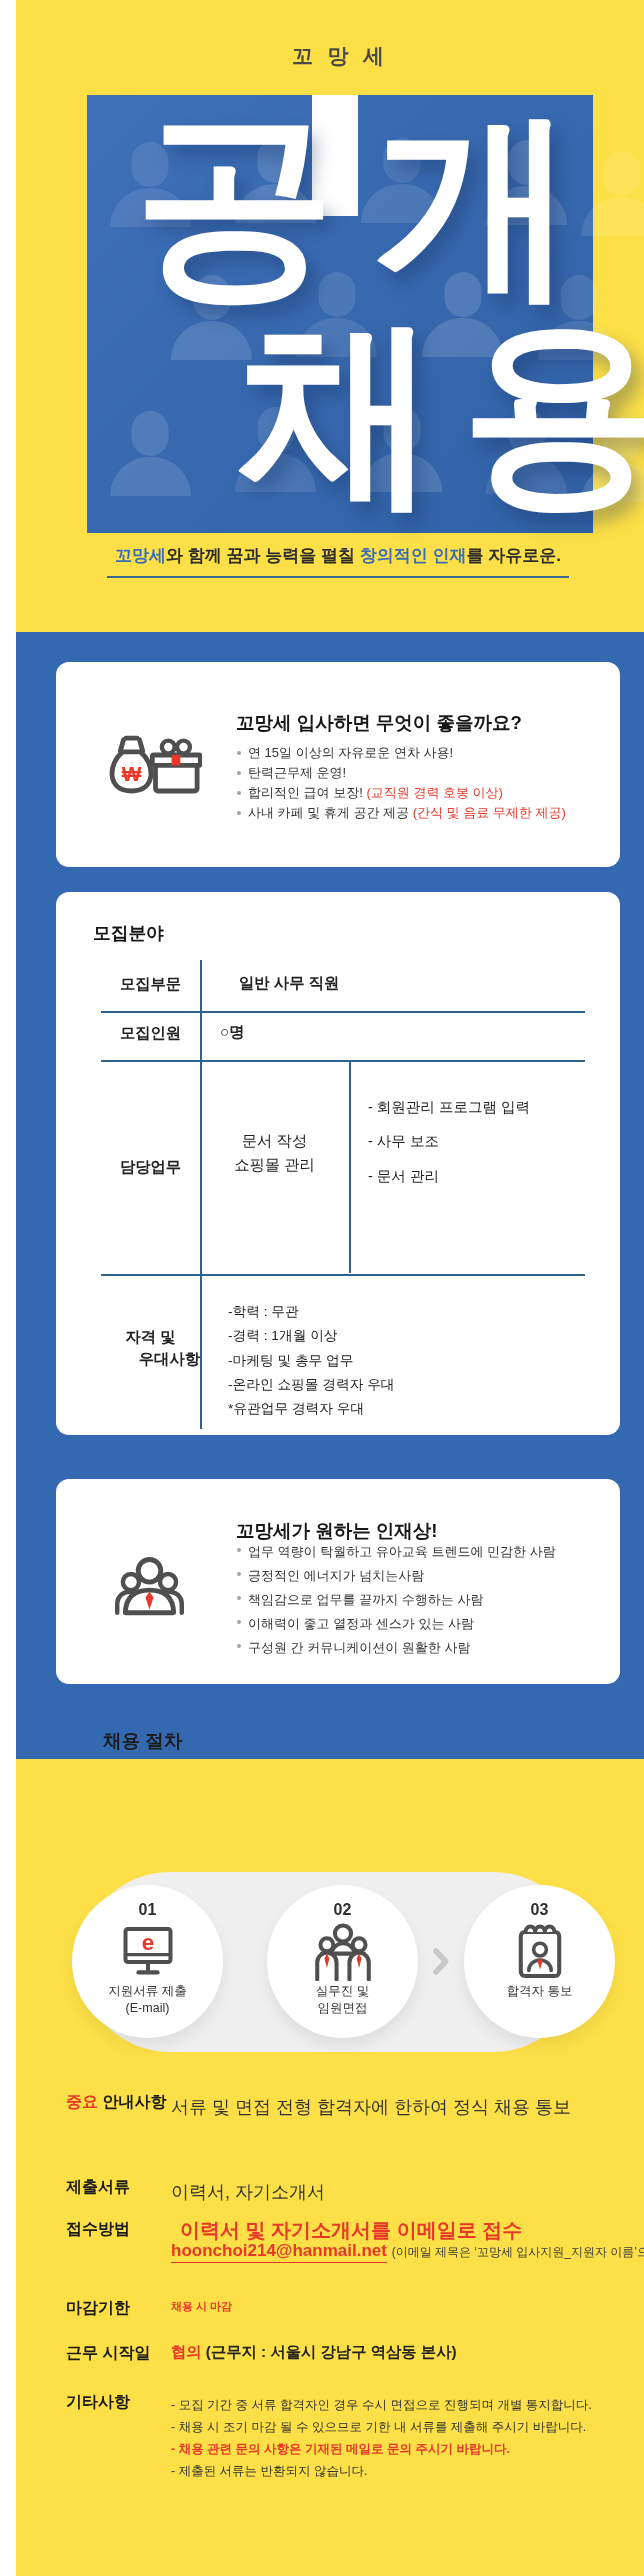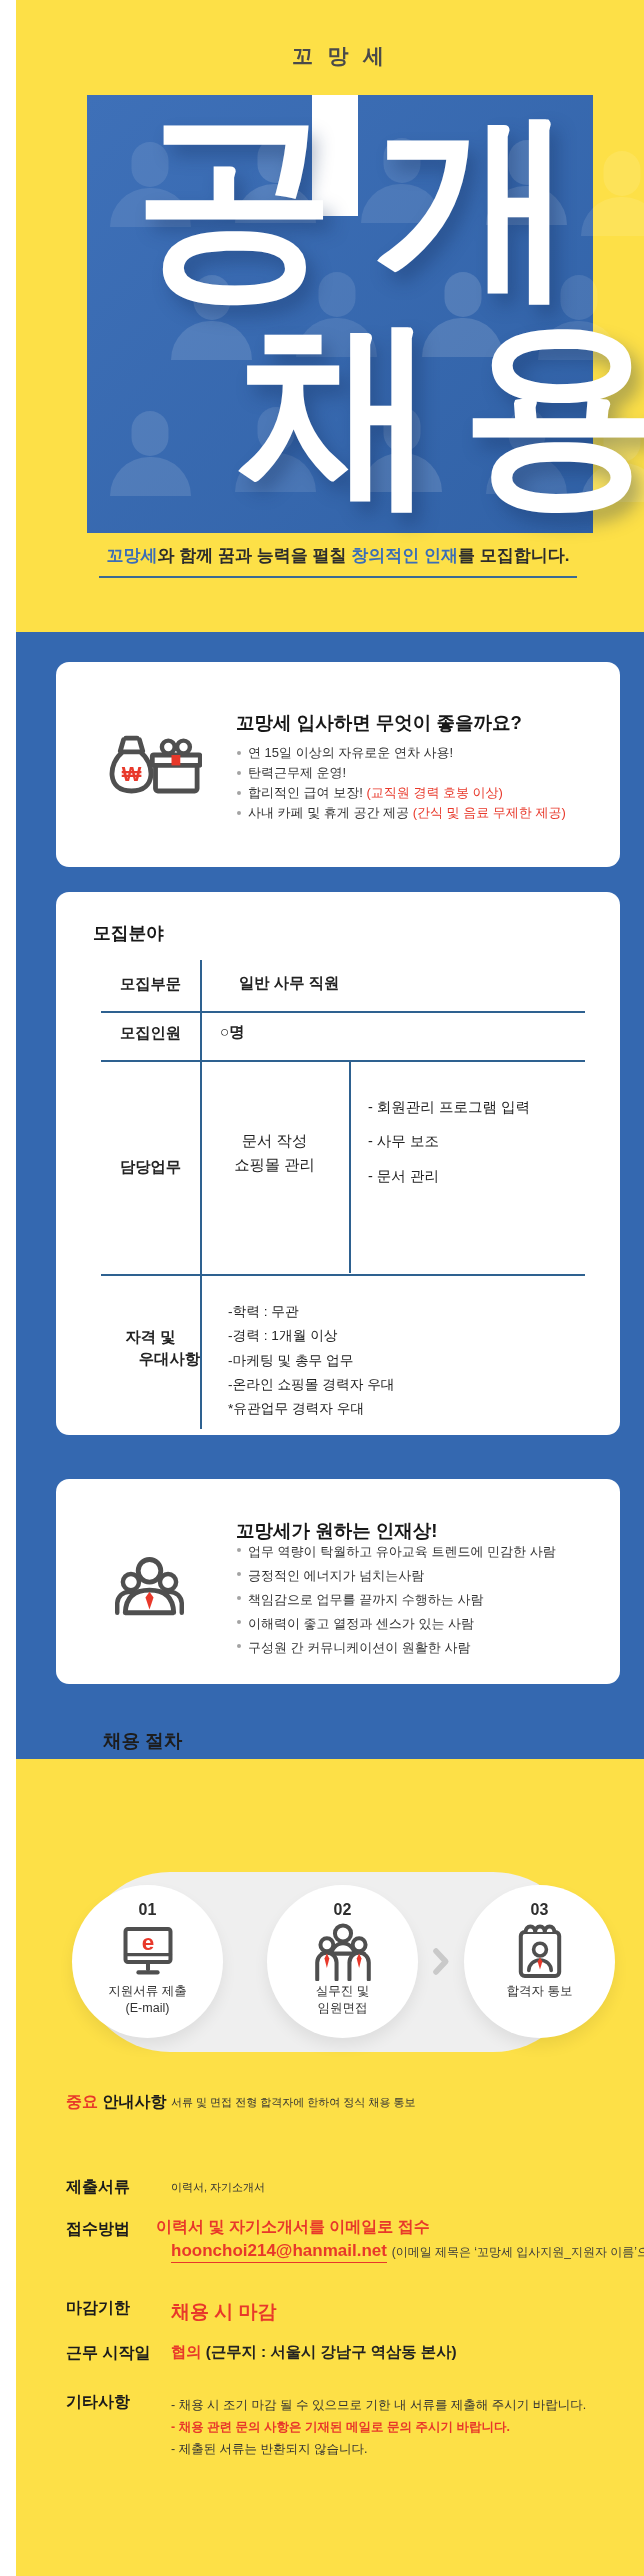--- a/index.html
+++ b/index.html
@@ -59,26 +59,26 @@
   .band{position:absolute;left:64px;top:1872px;width:503px;height:180px;border-radius:90px;background:#efefef;}
   .step{position:absolute;top:1885px;width:151px;height:153px;border-radius:50%;background:#ffffff;
         box-shadow:0 8px 14.5px rgba(0,0,0,0.07);display:flex;flex-direction:column;align-items:center;}
   .step-num{margin-top:16px;font-size:16px;font-weight:700;color:#2e2e2e;}
   .step-icon{margin-top:4.8px;height:56px;display:flex;align-items:center;justify-content:center;}
   .step-label{margin-top:3.2px;text-align:center;font-size:12.5px;color:#333;line-height:17px;}
   .chevron{position:absolute;left:416px;top:1947px;}
 
   
   .info-label{position:absolute;left:50px;font-size:16px;font-weight:800;color:#1b1b1b;white-space:nowrap;}
-  .info-val{position:absolute;left:155px;font-size:11px;color:#333;white-space:nowrap;}
-  .apply-line1{position:absolute;left:140px;font-size:16px;font-weight:800;color:#e8382a;white-space:nowrap;}
+  .info-val{position:absolute;left:155px;font-size:18px;color:#333;white-space:nowrap;}
+  .apply-line1{position:absolute;left:164px;font-size:20px;font-weight:800;color:#e8382a;white-space:nowrap;}
   .apply-line2{position:absolute;left:155px;white-space:nowrap;}
   .email{font-size:17px;font-weight:800;color:#e8382a;border-bottom:1.6px solid #e8382a;padding-bottom:1.6px;}
   .email-note{font-size:12px;color:#3a3a3a;margin-left:4.8px;}
-  .big-red{position:absolute;left:155px;font-size:19px;font-weight:800;color:#e8382a;white-space:nowrap;}
+  .big-red{position:absolute;left:155px;font-size:11px;font-weight:800;color:#e8382a;white-space:nowrap;}
   .start-val{position:absolute;left:155px;font-size:15.3px;font-weight:800;color:#222;white-space:nowrap;}
   .etc-lines{position:absolute;left:155px;top:2394px;font-size:12.5px;color:#333;line-height:22px;white-space:nowrap;}
   .etc-red{color:#e8382a;font-weight:800;}
 
   svg .stroke{fill:none;stroke:#4f4f4f;stroke-linecap:round;stroke-linejoin:round;}
   svg .fillw{fill:#ffffff;stroke:#4f4f4f;stroke-linecap:round;stroke-linejoin:round;}
 </style>
 </head>
 <body>
 
@@ -101,21 +101,21 @@
     <div class="avatar" style="--av:rgba(255,255,255,.14);left:274px;top:312px;"></div>
     <div class="avatar" style="--av:rgba(255,255,255,.10);left:399px;top:314px;"></div>
     <div class="avatar" style="--av:rgba(255,255,255,.13);left:494px;top:322px;"></div>
     <div class="hero-notch"></div>
     <div class="hero-line hero-line1">공개</div>
     <div class="hero-line hero-line2">채용</div>
   </div>
 
   <div class="tagline">
     <span class="tagline-wrap">
-      <span class="blue-txt">꼬망세</span><span>와 함께 꿈과 능력을 펼칠 </span><span class="blue-txt">창의적인 인재</span><span>를 모집합니다.</span>
+      <span class="blue-txt">꼬망세</span><span>와 함께 꿈과 능력을 펼칠 </span><span class="blue-txt">창의적인 인재</span><span>를 자유로운.</span>
     </span>
   </div>
 
   <div class="blue-bg">
 
     <div class="card card1">
       <svg class="abs" style="left:45px;top:69px;" width="101" height="72" viewBox="0 0 126 90">
         <rect class="fillw" x="64" y="30" width="60" height="13" rx="2" stroke-width="6"></rect>
         <circle class="fillw" cx="84" cy="20" r="8" stroke-width="5.5"></circle>
         <circle class="fillw" cx="103" cy="20" r="8" stroke-width="5.5"></circle>
@@ -263,19 +263,20 @@
   </div>
 
   <div class="info-label" style="top:2298px;">마감기한</div>
   <div class="big-red" style="top:2299px;">채용 시 마감</div>
 
   <div class="info-label" style="top:2343px;">근무 시작일</div>
   <div class="start-val" style="top:2342px;"><span class="red-txt">협의</span><span> (근무지 : 서울시 강남구 역삼동 본사)</span></div>
 
   <div class="info-label" style="top:2392px;text-align:right;">기타사항</div>
   <div class="etc-lines">
+    <div>- 모집 기간 중 서류 합격자인 경우 수시 면접으로 진행되며 개별 통지합니다.</div>
     <div>- 채용 시 조기 마감 될 수 있으므로 기한 내 서류를 제출해 주시기 바랍니다.</div>
     <div class="etc-red">- 채용 관련 문의 사항은 기재된 메일로 문의 주시기 바랍니다.</div>
     <div>- 제출된 서류는 반환되지 않습니다.</div>
   </div>
 
 </div>
 
 
 </body></html>

